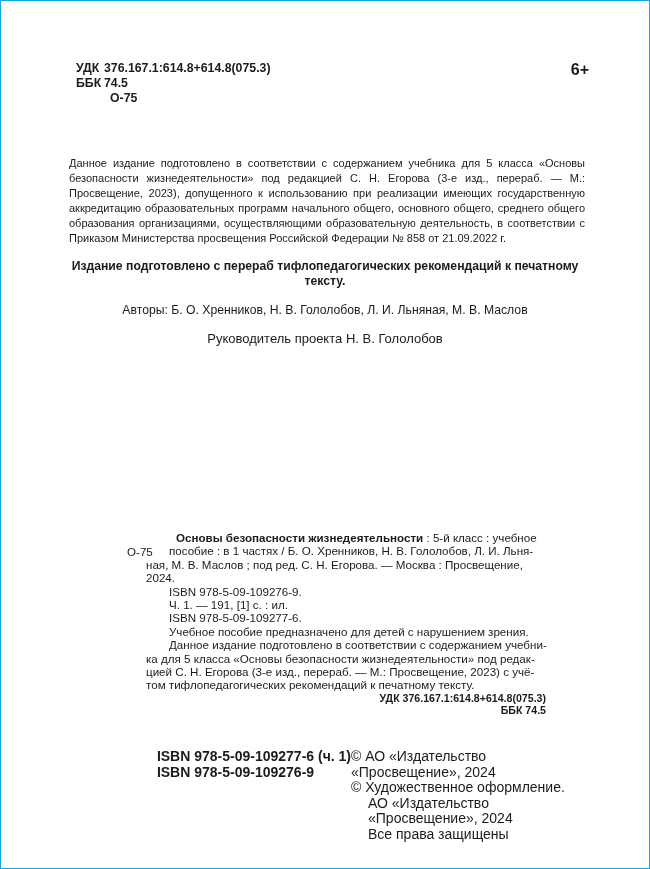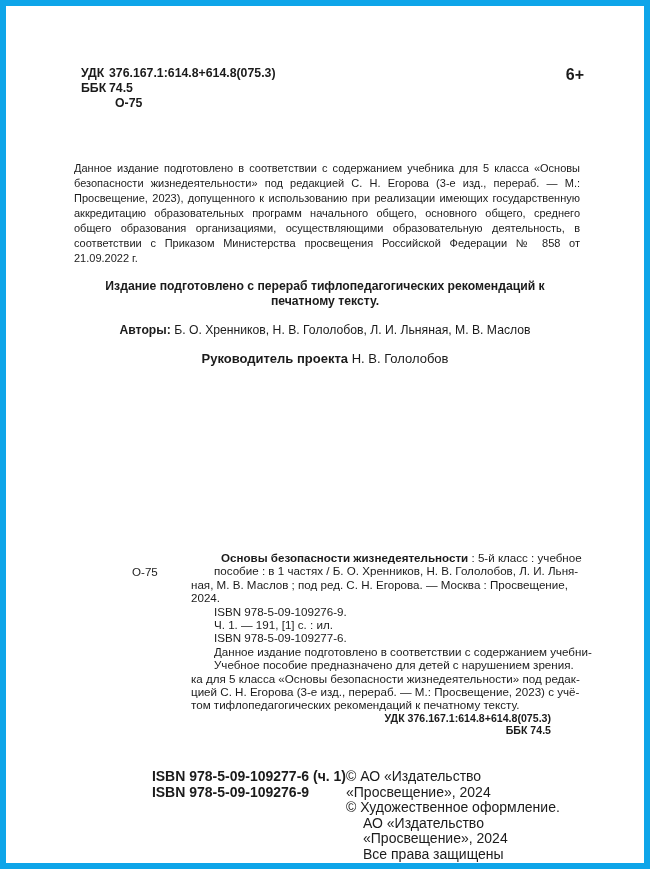--- a/index.html
+++ b/index.html
@@ -1,36 +1,36 @@
 <!DOCTYPE html>
 <html><head>
 <meta charset="utf-8">
 <style>
   html,body{margin:0;padding:0;background:#f2f2f2;}
   .page{
     width:650px;height:869px;margin:0 auto;background:#ffffff;
     position:relative;box-sizing:border-box;overflow:hidden;
     font-family:"Liberation Sans",sans-serif;color:#1b1b1b;
-    border:6px solid #0ea5e9;
+    border:1px solid #0ea5e9;
   }
   
   .top{display:flex;justify-content:space-between;align-items:flex-start;padding:60px 60px 0 75px;}
   .imprint{font-weight:bold;font-size:12.3px;line-height:15px;}
   .imprint-row{display:flex;}
   .imprint-label{width:28px;flex:0 0 auto;}
   .age{font-weight:bold;font-size:16px;line-height:16px;padding-top:1px;}
   
   .intro{margin:50px 64px 0 68px;font-size:11px;line-height:15px;text-align:justify;}
   .notice{margin:13px 68px 0;text-align:center;font-weight:bold;font-size:12.2px;line-height:15px;}
   .authors{margin-top:14px;text-align:center;font-size:12.2px;line-height:15px;}
   .lead{margin-top:13px;text-align:center;font-size:13px;line-height:15px;}
-  .bold{font-weight:bold;}
+  .bold{font-weight:normal;}
   
   .catalog{position:relative;margin:185px 0 0 145px;width:400px;font-size:11.6px;line-height:13.4px;}
-  .cat-line{white-space:nowrap;margin-left:40px;}
+  .cat-line{white-space:nowrap;}
   .ind-a{padding-left:30px;}
   .ind-b{padding-left:23px;}
   .cat-code{position:absolute;left:-19px;top:14px;}
   .cat-refs{text-align:right;font-weight:bold;font-size:10.6px;line-height:12.6px;}
   
   .footer{display:flex;justify-content:flex-end;margin:32px 58px 0 68px;font-size:14px;line-height:15.5px;}
   .isbn-block{font-weight:bold;}
   .copy-block{width:240px;}
   .copy-indent{padding-left:17px;}
 </style>
@@ -67,22 +67,22 @@
 
   <div class="catalog">
     <span class="cat-code">О-75</span>
     <div class="cat-line ind-a"><b>Основы безопасности жизнедеятельности</b><span> : 5-й класс : учебное</span></div>
     <div class="cat-line ind-b">пособие : в 1 частях / Б. О. Хренников, Н. В. Гололобов, Л. И. Льня-</div>
     <div class="cat-line">ная, М. В. Маслов ; под ред. С. Н. Егорова. — Москва : Просвещение,</div>
     <div class="cat-line">2024.</div>
     <div class="cat-line ind-b">ISBN 978-5-09-109276-9.</div>
     <div class="cat-line ind-b">Ч. 1. — 191, [1] с. : ил.</div>
     <div class="cat-line ind-b">ISBN 978-5-09-109277-6.</div>
+    <div class="cat-line ind-b">Учебное пособие предназначено для детей с нарушением зрения.</div>
     <div class="cat-line ind-b">Данное издание подготовлено в соответствии с содержанием учебни-</div>
-    <div class="cat-line ind-b">Учебное пособие предназначено для детей с нарушением зрения.</div>
     <div class="cat-line">ка для 5 класса «Основы безопасности жизнедеятельности» под редак-</div>
     <div class="cat-line">цией С. Н. Егорова (3-е изд., перераб. — М.: Просвещение, 2023) с учё-</div>
     <div class="cat-line">том тифлопедагогических рекомендаций к печатному тексту.</div>
     <div class="cat-refs">
       <div>УДК 376.167.1:614.8+614.8(075.3)</div>
       <div>ББК 74.5</div>
     </div>
   </div>
 
   <div class="footer">

